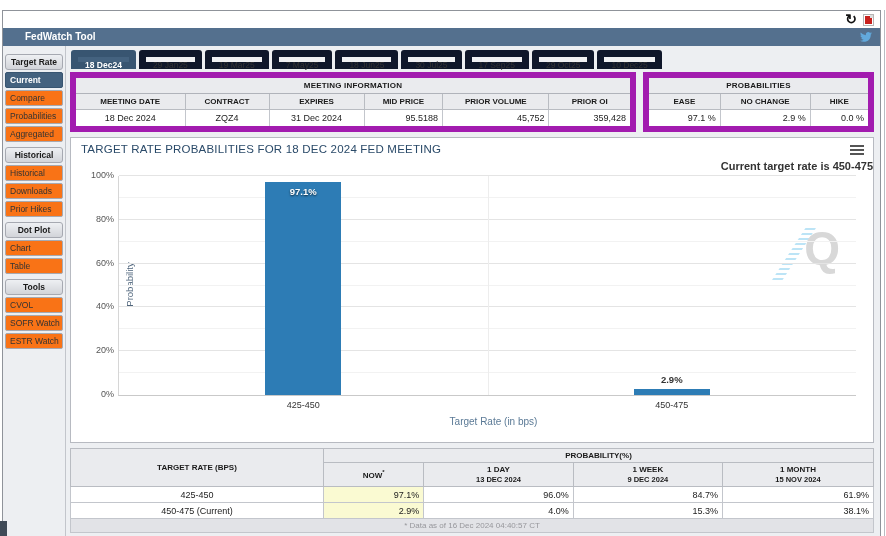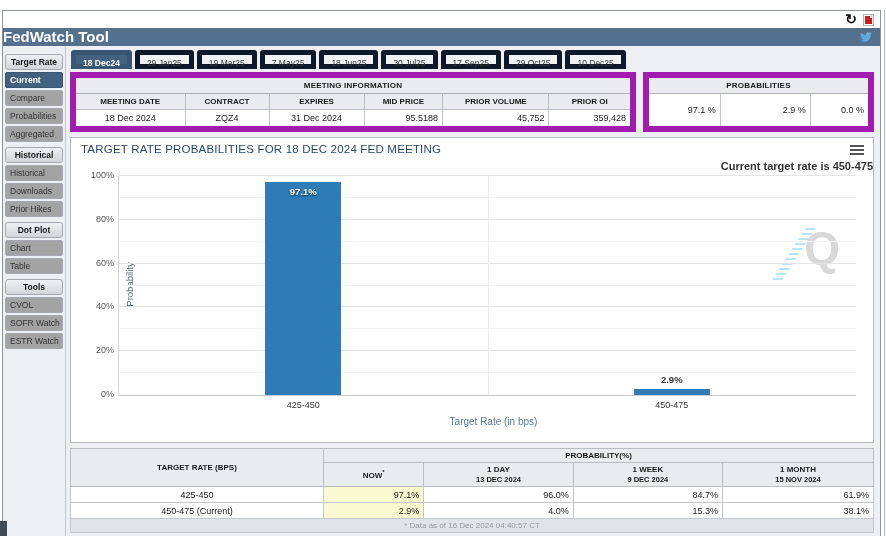--- a/index.html
+++ b/index.html
@@ -16,38 +16,38 @@
   #corner-dark { position:absolute; left:0; top:521px; width:7px; height:15px; background:#3f4a57; }
 
   
   .toolbar { height:17px; display:flex; justify-content:flex-end; align-items:center; gap:6px; padding-right:6px; background:#fff; }
   .refresh-glyph { font-size:14px; font-weight:bold; color:#111; line-height:13px; cursor:pointer; }
   .pdf-glyph { width:11px; height:12px; background:#fff; border:1px solid #b5b5b5; position:relative; cursor:pointer; }
   .pdf-glyph::after { content:""; position:absolute; left:1px; top:1px; width:7px; height:8px; background:#c8211d; }
   .pdf-glyph::before { content:""; position:absolute; right:0; top:0; width:3px; height:3px; background:#ddd; z-index:2; }
 
   
-  .titlebar { height:18px; background:#54708e; color:#fff; font-size:15px; font-weight:bold; line-height:18px; padding-left:0; position:relative; }
+  .titlebar { height:18px; background:#54708e; color:#fff; font-size:10px; font-weight:bold; line-height:18px; padding-left:22px; position:relative; }
   .titlebar svg { position:absolute; right:7px; top:3px; }
 
   
   .content { position:absolute; top:35px; left:0; right:0; bottom:0; background:#edeff2; display:flex; }
 
   
   .sidebar { width:62px; padding-top:3px; flex:none; }
   .sb-head { margin:5px 2px 2px 2px; background:linear-gradient(#eef0f3,#d2d4d9); border:1px solid #a6a9b1; border-radius:3px; font-size:8.5px; font-weight:bold; text-align:center; padding:2px 0; color:#1a1a1a; }
-  .sb-item { margin:2px 2px; background:#a3a3a3; border:1px solid #a6a9b1; border-radius:2px; font-size:8.5px; padding:2px 0 2px 4px; color:#333; cursor:pointer; }
+  .sb-item { margin:2px 2px; background:#f97316; border:1px solid #a6a9b1; border-radius:2px; font-size:8.5px; padding:2px 0 2px 4px; color:#333; cursor:pointer; }
   .sb-item.sel { background:#44627f; border-color:#385571; color:#fff; font-weight:bold; }
 
   
   .main { flex:1; border-left:1px solid #c2c5cb; padding:4px 6px 0 4px; position:relative; }
 
   
   #tabs { display:flex; gap:3px; height:19px; margin-bottom:3px; margin-left:1px; }
-  .tab { background:#f0f1f3; border:5px solid #0f172a; border-radius:3px 3px 0 0; font-size:8.5px; color:#333; padding:0 7px; line-height:16px; cursor:pointer; white-space:nowrap; }
+  .tab { background:#f0f1f3; border:7px solid #0f172a; border-radius:3px 3px 0 0; font-size:8.5px; color:#333; padding:0 7px; line-height:16px; cursor:pointer; white-space:nowrap; }
   .tab.sel { background:#44627f; border-color:#385571; color:#fff; font-weight:bold; }
 
   
   .info-row { display:flex; gap:7px; margin-bottom:5px; }
   table { border-collapse:collapse; table-layout:fixed; }
   .panel-table { background:#fff; border:6px solid #a21caf; }
   .panel-table th.cap { background:#eaebee; font-size:8px; font-weight:bold; text-align:center; border:1px solid #b0b3ba; padding:3px 0; letter-spacing:.2px; }
   .panel-table th { background:#eaebee; font-size:8px; font-weight:bold; border:1px solid #b9bcc2; padding:3px 2px; color:#1a1a1a; }
   .panel-table td { background:#fff; font-size:9px; border:1px solid #c3c6cc; padding:3px 4px; color:#222; }
   #meeting-table { width:566px; }
@@ -173,20 +173,25 @@
 
         <table id="prob-table" class="panel-table">
           <colgroup>
               <col style="width:33%">
               <col style="width:40%">
               <col style="width:27%">
             </colgroup>
           <thead>
             <tr>
                 <th class="cap" colspan="3">PROBABILITIES</th>
+              </tr>
+            <tr id="pr-head">
+                <th class="ta-c">EASE</th>
+                <th class="ta-c">NO CHANGE</th>
+                <th class="ta-c">HIKE</th>
               </tr>
           </thead>
           <tbody>
               <tr id="pr-vals">
                 <td class="ta-r">97.1 %</td>
                 <td class="ta-r">2.9 %</td>
                 <td class="ta-r">0.0 %</td>
               </tr>
             </tbody>
         </table>

